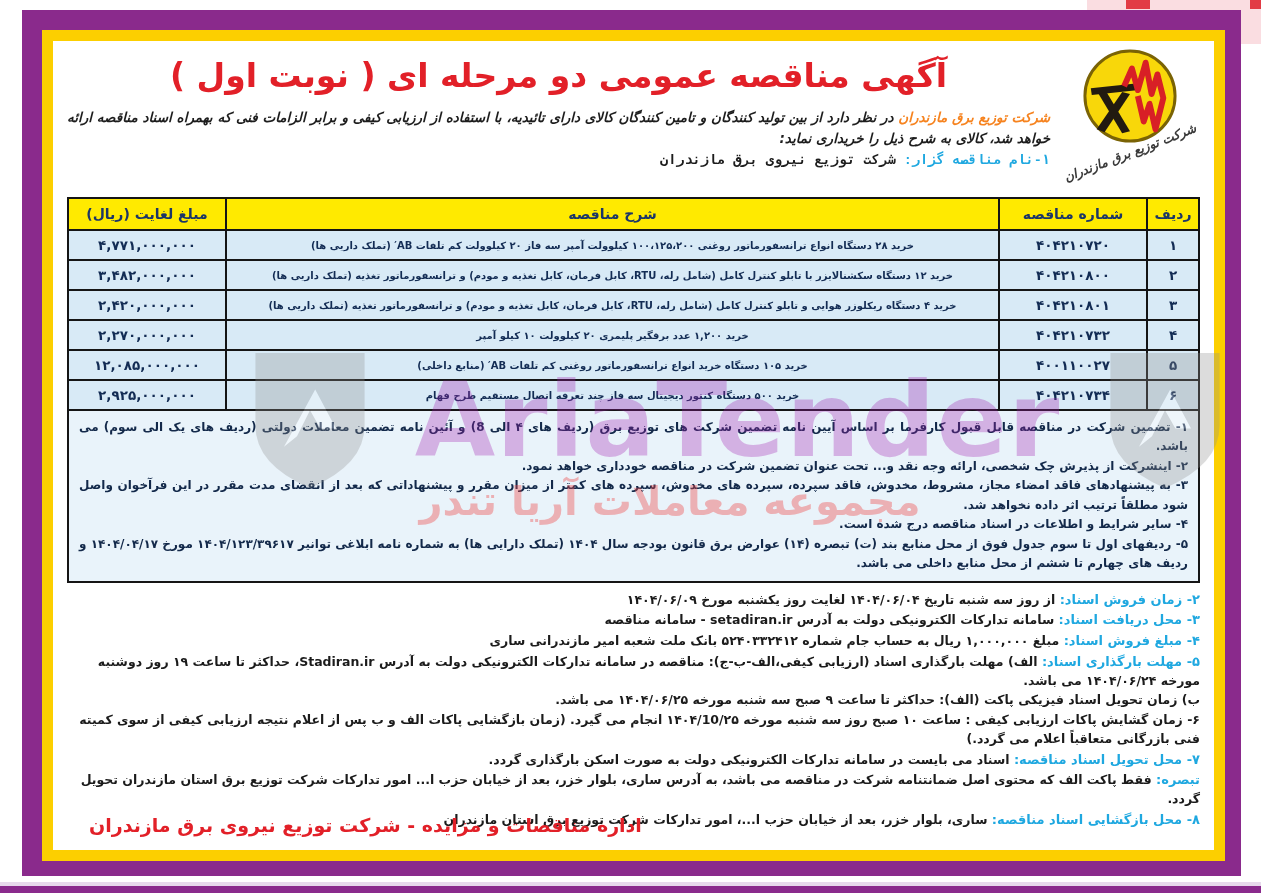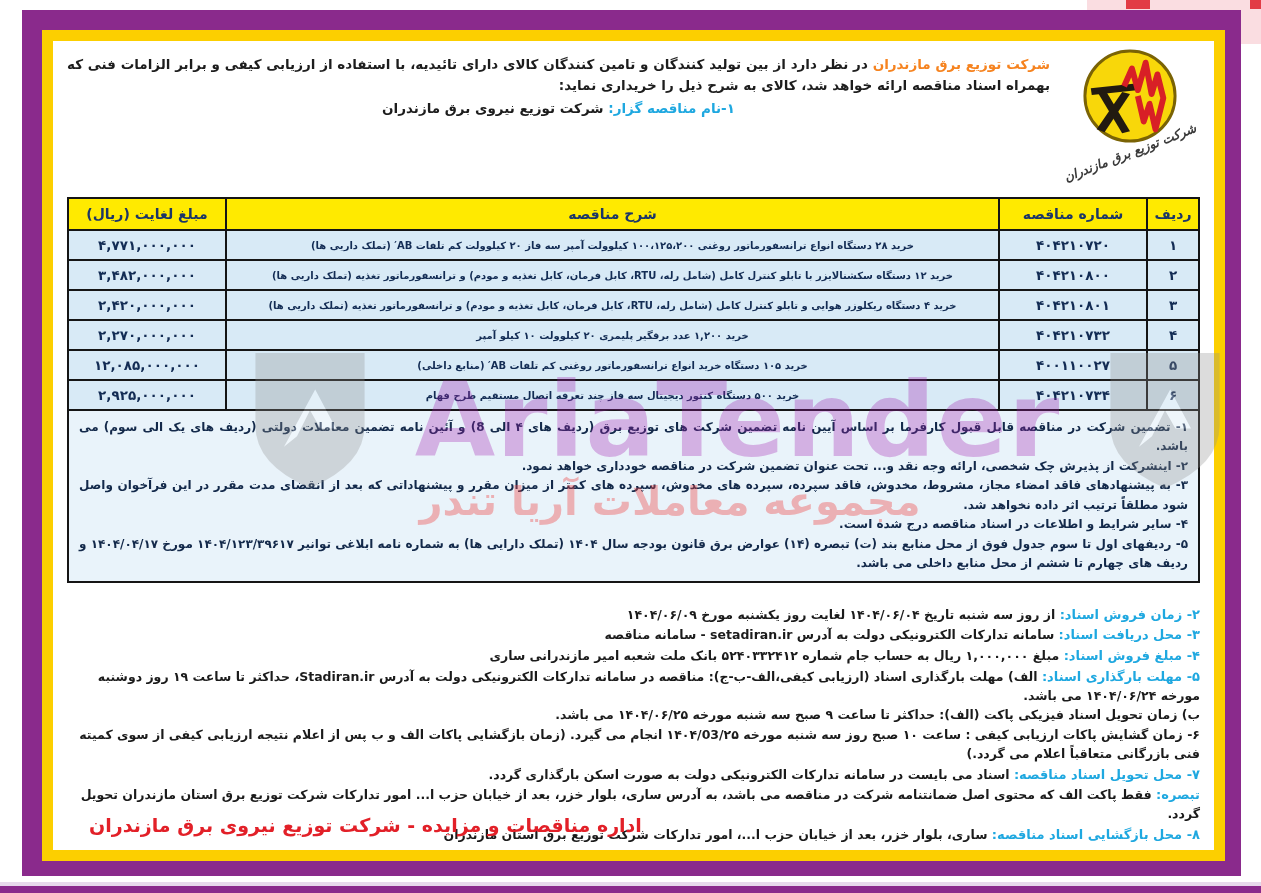--- a/index.html
+++ b/index.html
@@ -29,23 +29,24 @@
   }
 
   .title{
     margin:10px 0 4px 0;text-align:center;
     font-size:33px;line-height:1.3;color:var(--accent-red,#e22028);
     letter-spacing:-1px;
   }
   .intro{
     margin:9px 0 0 0;font-size:13.5px;line-height:1.58;color:#1d1d1d;
     text-align:justify;
+    font-style:italic;
   }
   .company{color:var(--accent-orange,#f6831f);}
-  .item1{margin:1px 0 0 0;font-size:13.5px;line-height:1.5;color:#1d1d1d;text-align:center;}
+  .item1{margin:1px 0 0 0;font-size:13.5px;line-height:1.5;color:#1d1d1d;text-align:right;font-family:Liberation Mono, monospace;}
   .cyan{color:var(--accent-cyan,#1fa8e0);}
 
   table.tender-table{
     clear:both;width:100%;border-collapse:collapse;table-layout:fixed;
     margin-top:6px;
   }
   .tender-table th,.tender-table td{border:2px solid #151515;}
   .tender-table th{
     background:var(--header-yellow,#ffea00);color:var(--navy,#1c3667);
     font-size:14px;padding:7px 4px;
@@ -57,21 +58,21 @@
   col.w-row{width:52px;} col.w-num{width:148px;} col.w-amt{width:158px;}
   td.c-row{font-size:13.5px;}
   td.c-num{font-size:13.5px;}
   td.c-desc{font-size:10px;}
   td.c-amt{font-size:13.5px;}
   td.notes-cell{background:#e9f3fa;padding:7px 10px;}
   .note-line{
     font-size:12px;line-height:1.62;color:#13294a;text-align:justify;
   }
 
-  .sections{margin-top:22px;}
+  .sections{margin-top:7px;}
   .sec-line{font-size:12.5px;line-height:1.5;color:#1b1b1b;text-align:right;margin-bottom:1px;}
   .sec-label{font-size:13px;}
 
   .red-footer{
     position:absolute;left:28px;bottom:14px;
     color:var(--accent-red,#e22028);font-size:19px;direction:rtl;margin-left:8px;
   }
 
   .watermark{
     position:absolute;left:245px;top:330px;width:985px;height:180px;
@@ -109,20 +110,21 @@
           <svg width="98" height="98" viewBox="0 0 100 100">
             <circle cx="50" cy="50" r="46" fill="#f8d70a" stroke="#7a6305" stroke-width="3"></circle>
             <polygon points="10,42 58,37 59,44 11,49" fill="#221a10"></polygon>
             <polygon points="18,48 42,88 50,86 26,46" fill="#221a10"></polygon>
             <polygon points="42,46 16,84 24,87 50,48" fill="#221a10"></polygon>
             <path d="M44,40 L52,22 58,44 66,16 72,48 78,28 84,52 76,84 70,58 64,76 58,50" fill="none" stroke="#d81f26" stroke-width="6" stroke-linejoin="round"></path>
           </svg>
           <div class="logo-caption">شرکت توزیع برق مازندران</div>
         </div>
 
+        <h1 class="title">آگهی مناقصه عمومی دو مرحله ای ( نوبت اول )</h1>
 
         <p class="intro"><span class="company">شرکت توزیع برق مازندران</span> <span>در نظر دارد از بین تولید کنندگان و تامین کنندگان کالای دارای تائیدیه، با استفاده از ارزیابی کیفی و برابر الزامات فنی که بهمراه اسناد مناقصه ارائه خواهد شد، کالای به شرح ذیل را خریداری نماید:</span></p>
 
         <p class="item1"><span class="cyan">۱-نام مناقصه گزار:</span> <span>شرکت توزیع نیروی برق مازندران</span></p>
 
         <table class="tender-table" dir="rtl">
           <colgroup>
             <col class="w-row">
               <col class="w-num">
               <col>
@@ -188,21 +190,21 @@
             </tr>
           </tbody>
         </table>
 
         <div class="sections" id="sections-box">
             <div class="sec-line"><span class="sec-label cyan">۲- زمان فروش اسناد:</span> <span class="sec-text">از روز سه شنبه تاریخ ۱۴۰۴/۰۶/۰۴ لغایت روز یکشنبه مورخ ۱۴۰۴/۰۶/۰۹</span></div>
             <div class="sec-line"><span class="sec-label cyan">۳- محل دریافت اسناد:</span> <span class="sec-text">سامانه تدارکات الکترونیکی دولت به آدرس setadiran.ir - سامانه مناقصه</span></div>
             <div class="sec-line"><span class="sec-label cyan">۴- مبلغ فروش اسناد:</span> <span class="sec-text">مبلغ ۱,۰۰۰,۰۰۰ ریال به حساب جام شماره ۵۲۴۰۳۳۲۴۱۲ بانک ملت شعبه امیر مازندرانی ساری</span></div>
             <div class="sec-line"><span class="sec-label cyan">۵- مهلت بارگذاری اسناد:</span> <span class="sec-text">الف) مهلت بارگذاری اسناد (ارزیابی کیفی،الف-ب-ج): مناقصه در سامانه تدارکات الکترونیکی دولت به آدرس Stadiran.ir، حداکثر تا ساعت ۱۹ روز دوشنبه مورخه ۱۴۰۴/۰۶/۲۴ می باشد.</span></div>
             <div class="sec-line"><span class="sec-text">ب) زمان تحویل اسناد فیزیکی پاکت (الف): حداکثر تا ساعت ۹ صبح سه شنبه مورخه ۱۴۰۴/۰۶/۲۵ می باشد.</span></div>
-            <div class="sec-line"><span class="sec-text">۶- زمان گشایش پاکات ارزیابی کیفی : ساعت ۱۰ صبح روز سه شنبه مورخه ۱۴۰۴/03/۲۵ انجام می گیرد. (زمان بازگشایی پاکات الف و ب پس از اعلام نتیجه ارزیابی کیفی از سوی کمیته فنی بازرگانی متعاقباً اعلام می گردد.)</span></div>
+            <div class="sec-line"><span class="sec-text">۶- زمان گشایش پاکات ارزیابی کیفی : ساعت ۱۰ صبح روز سه شنبه مورخه ۱۴۰۴/10/۲۵ انجام می گیرد. (زمان بازگشایی پاکات الف و ب پس از اعلام نتیجه ارزیابی کیفی از سوی کمیته فنی بازرگانی متعاقباً اعلام می گردد.)</span></div>
             <div class="sec-line"><span class="sec-label cyan">۷- محل تحویل اسناد مناقصه:</span> <span class="sec-text">اسناد می بایست در سامانه تدارکات الکترونیکی دولت به صورت اسکن بارگذاری گردد.</span></div>
             <div class="sec-line"><span class="sec-label cyan">تبصره:</span> <span class="sec-text">فقط پاکت الف که محتوی اصل ضمانتنامه شرکت در مناقصه می باشد، به آدرس ساری، بلوار خزر، بعد از خیابان حزب ا... امور تدارکات شرکت توزیع برق استان مازندران تحویل گردد.</span></div>
             <div class="sec-line"><span class="sec-label cyan">۸- محل بازگشایی اسناد مناقصه:</span> <span class="sec-text">ساری، بلوار خزر، بعد از خیابان حزب ا...، امور تدارکات شرکت توزیع برق استان مازندران</span></div>
           </div>
 
         <div class="red-footer">اداره مناقصات و مزایده - شرکت توزیع نیروی برق مازندران</div>
 
       </div>
     </div>
   </div>

